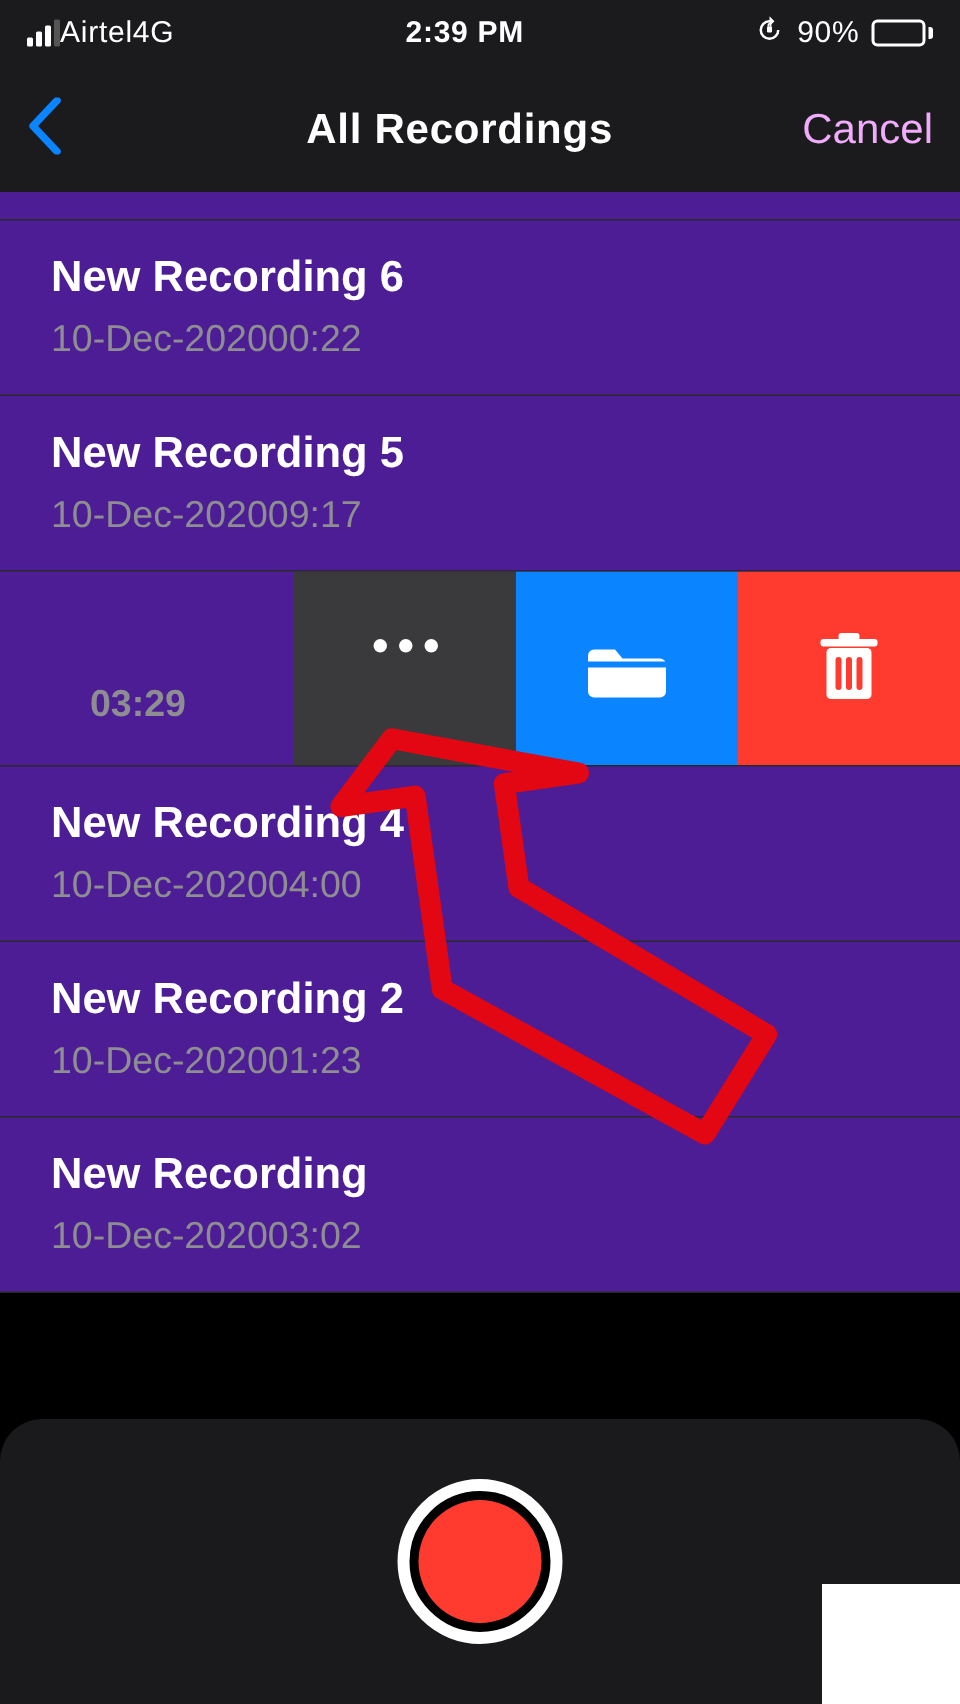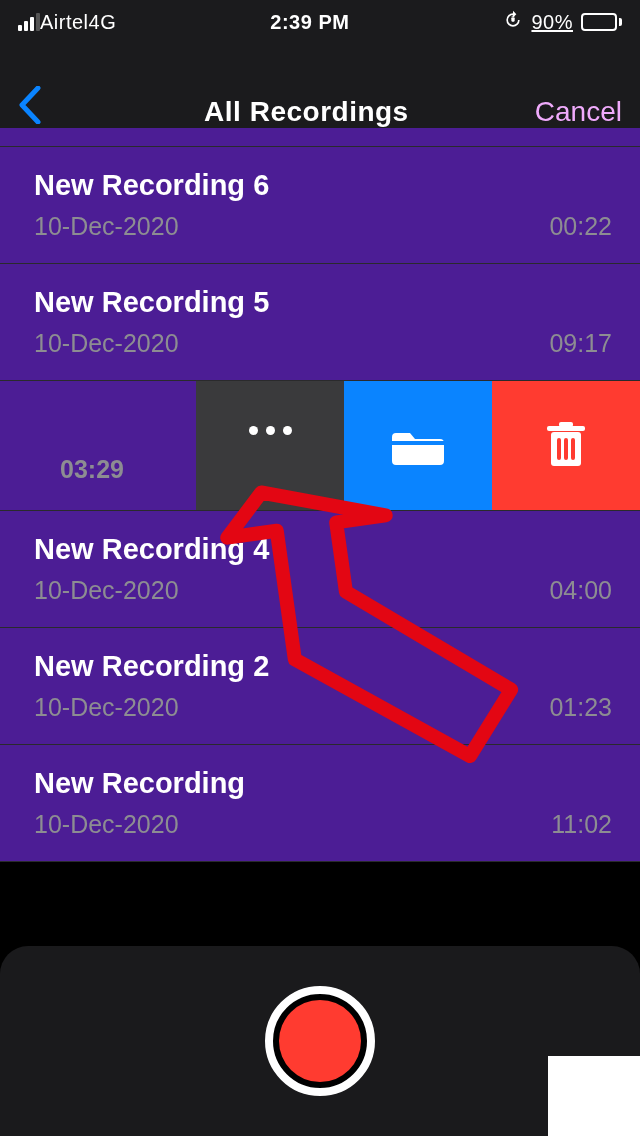--- a/index.html
+++ b/index.html
@@ -23,48 +23,48 @@
       letter-spacing: 0.5px;
     }
     .status-left { display: flex; align-items: center; }
     .signal-bars { display: inline-flex; align-items: flex-end; gap: 2px; }
     .signal-bars span { width: 4px; background: #fff; border-radius: 1px; }
     .signal-bars span:nth-child(1){height:6px;}
     .signal-bars span:nth-child(2){height:10px;}
     .signal-bars span:nth-child(3){height:14px;}
     .signal-bars span:nth-child(4){height:18px; background:#555;}
     .status-time { font-weight: 600; }
-    .status-right { display: flex; align-items: center; gap: 8px; text-decoration: underline; }
+    .status-right { display: flex; align-items: center; gap: 8px; }
     .lock-rotate { font-size: 18px; }
     .battery { display: inline-flex; align-items: center; gap: 2px; }
     .battery-body { width: 36px; height: 18px; border: 2px solid #fff; border-radius: 4px; position: relative; padding: 2px; }
     .battery-fill { width: 90%; height: 100%; background: #fff; border-radius: 1px; }
     .battery-tip { width: 3px; height: 8px; background: #fff; border-radius: 0 2px 2px 0; }
     .nav-bar {
       height: 84px;
       display: flex;
-      align-items: flex-end;
+      align-items: center;
       justify-content: space-between;
       padding: 0 18px;
       background: #1b1b1d;
     }
     .nav-back { width: 60px; }
     .nav-back svg { width: 24px; height: 38px; }
     .nav-title { font-size: 28px; font-weight: 600; letter-spacing: 0.5px; }
     .nav-cancel { color: #f0abfc; font-size: 28px; text-align: right; }
     .list { background: #4c1d95; }
     .row {
       position: relative;
       border-bottom: 1px solid #2a2a2c;
       padding: 22px 28px 22px 34px;
     }
     .row:first-child .row-title { visibility: hidden; height: 0; margin: 0; }
     .row:first-child { padding-top: 0; padding-bottom: 18px; }
     .row-title { font-size: 29px; font-weight: 600; margin-bottom: 10px; }
-    .row-sub { display: flex; justify-content: space-between; align-items: center; }
+    .row-sub { display: flex; align-items: center; }
     .row-date { color: #8d8d92; font-size: 25px; }
     .row-dur { color: #8d8d92; font-size: 25px; }
     
     .row.swiped {
       display: flex;
       align-items: flex-start;
       padding: 0;
       height: 130px;
       overflow: hidden;
       border-bottom: 1px solid #2a2a2c;
@@ -230,21 +230,21 @@
     <div class="row-sub">
       <span class="row-date">10-Dec-2020</span>
       <span class="row-dur">01:23</span>
     </div>
   </div>
 
   <div class="row">
     <div class="row-title">New Recording</div>
     <div class="row-sub">
       <span class="row-date">10-Dec-2020</span>
-      <span class="row-dur">11:02</span>
+      <span class="row-dur">03:02</span>
     </div>
   </div>
 
 </div>
 
 <div class="footer">
   <div class="record-btn">
     <div class="record-inner"></div>
   </div>
 </div>

